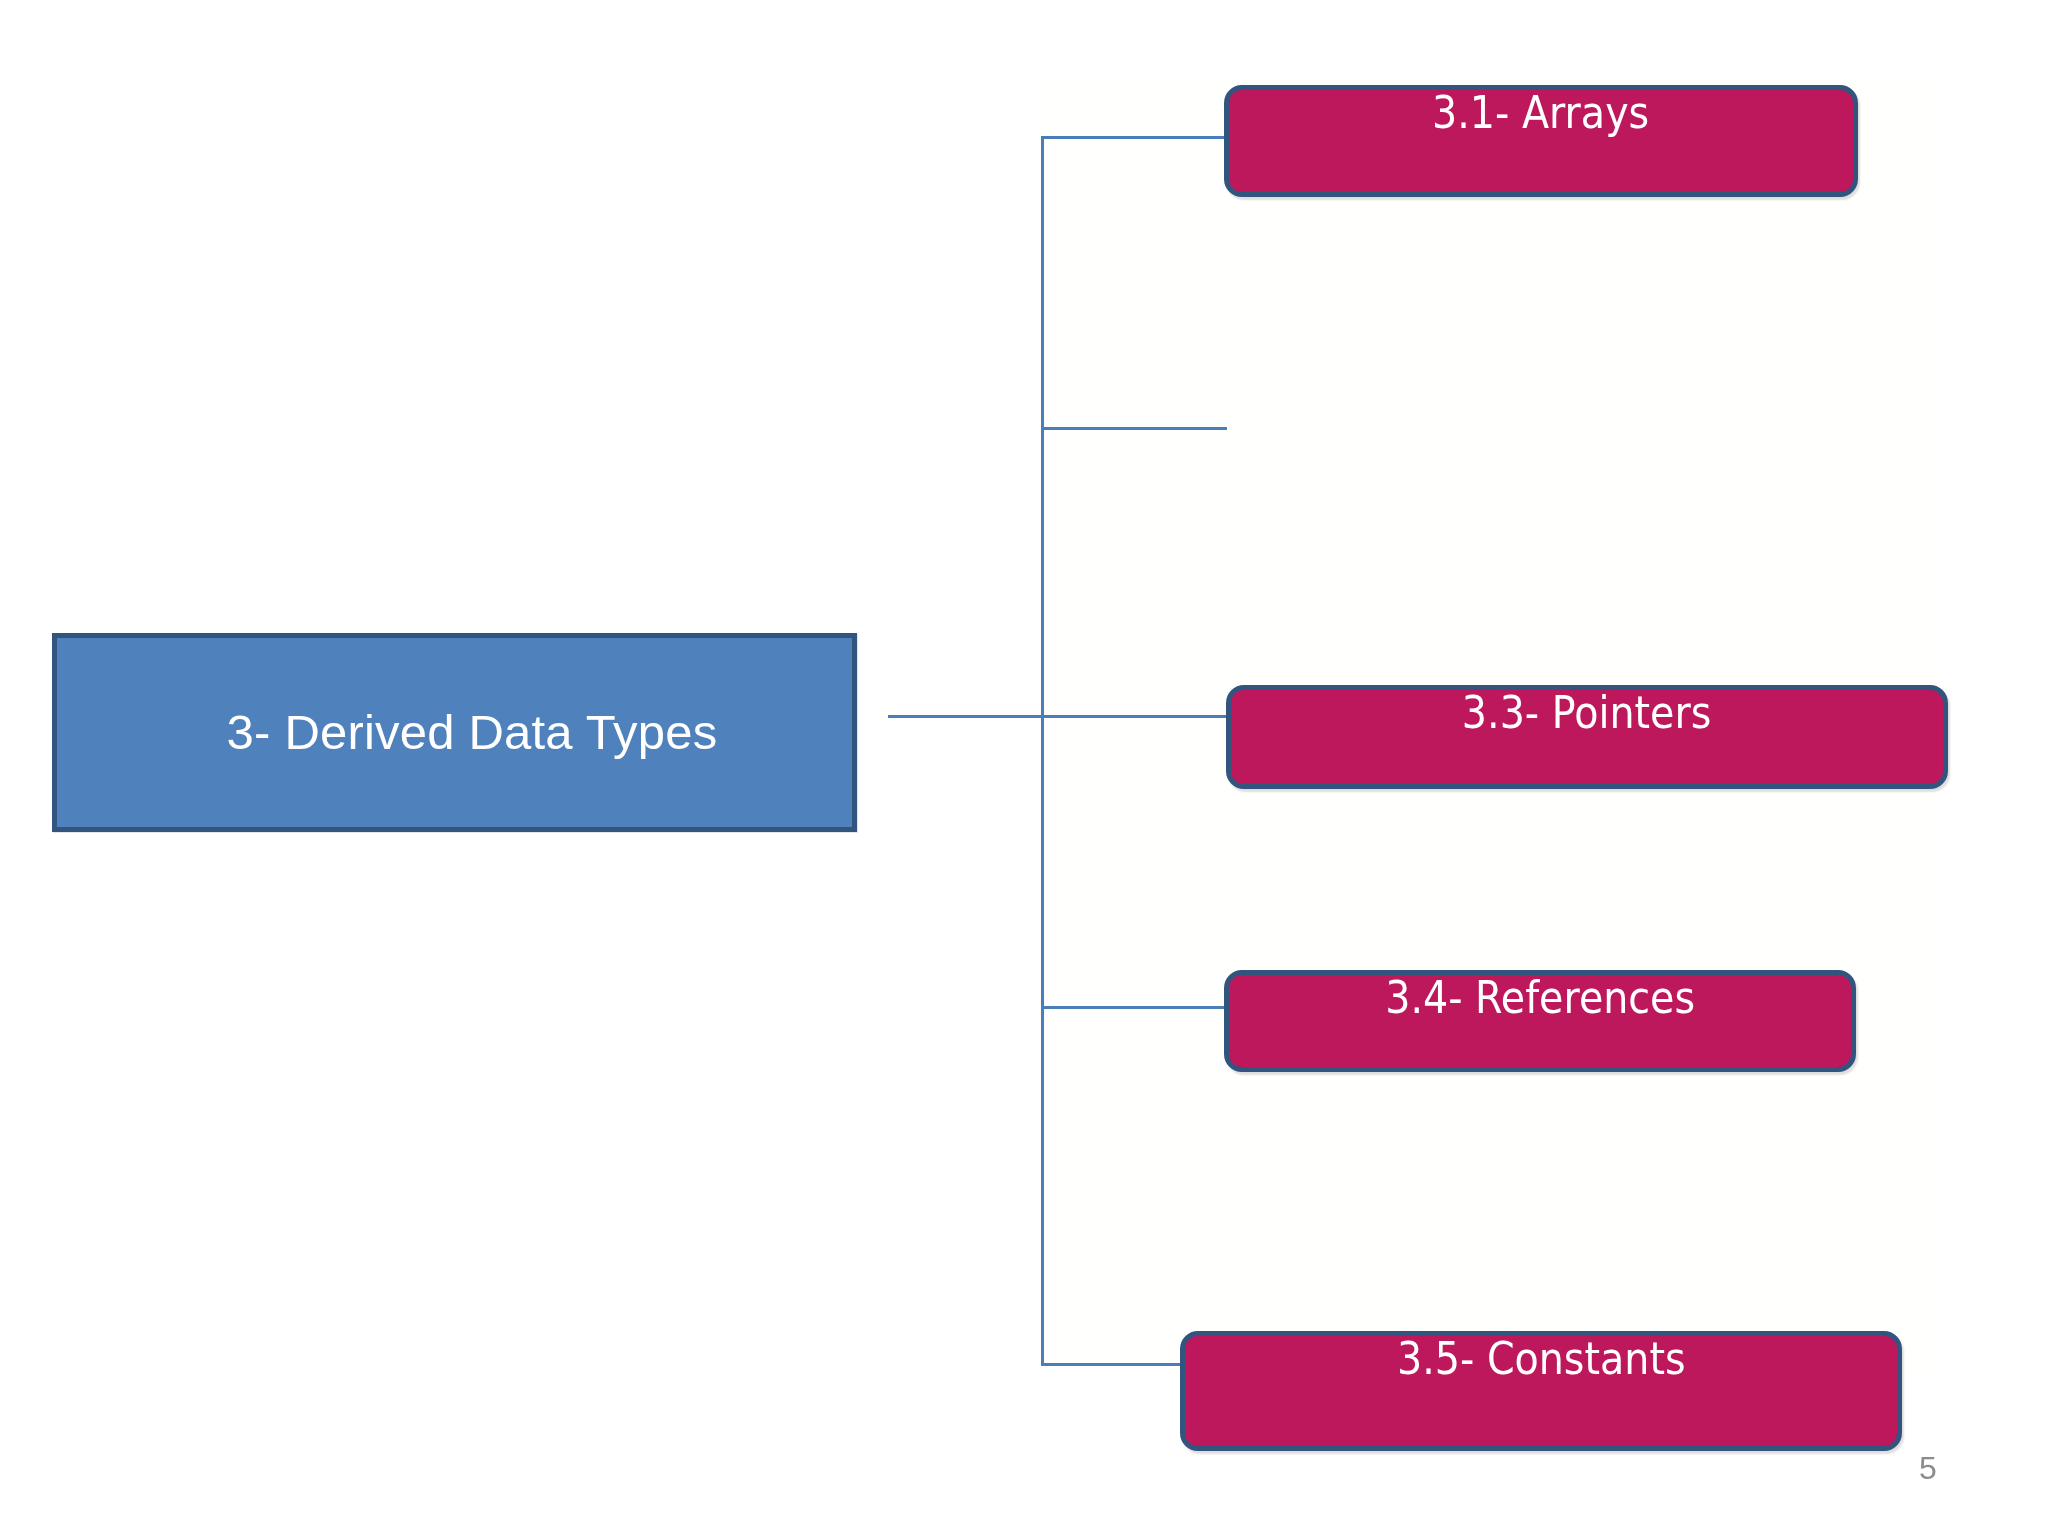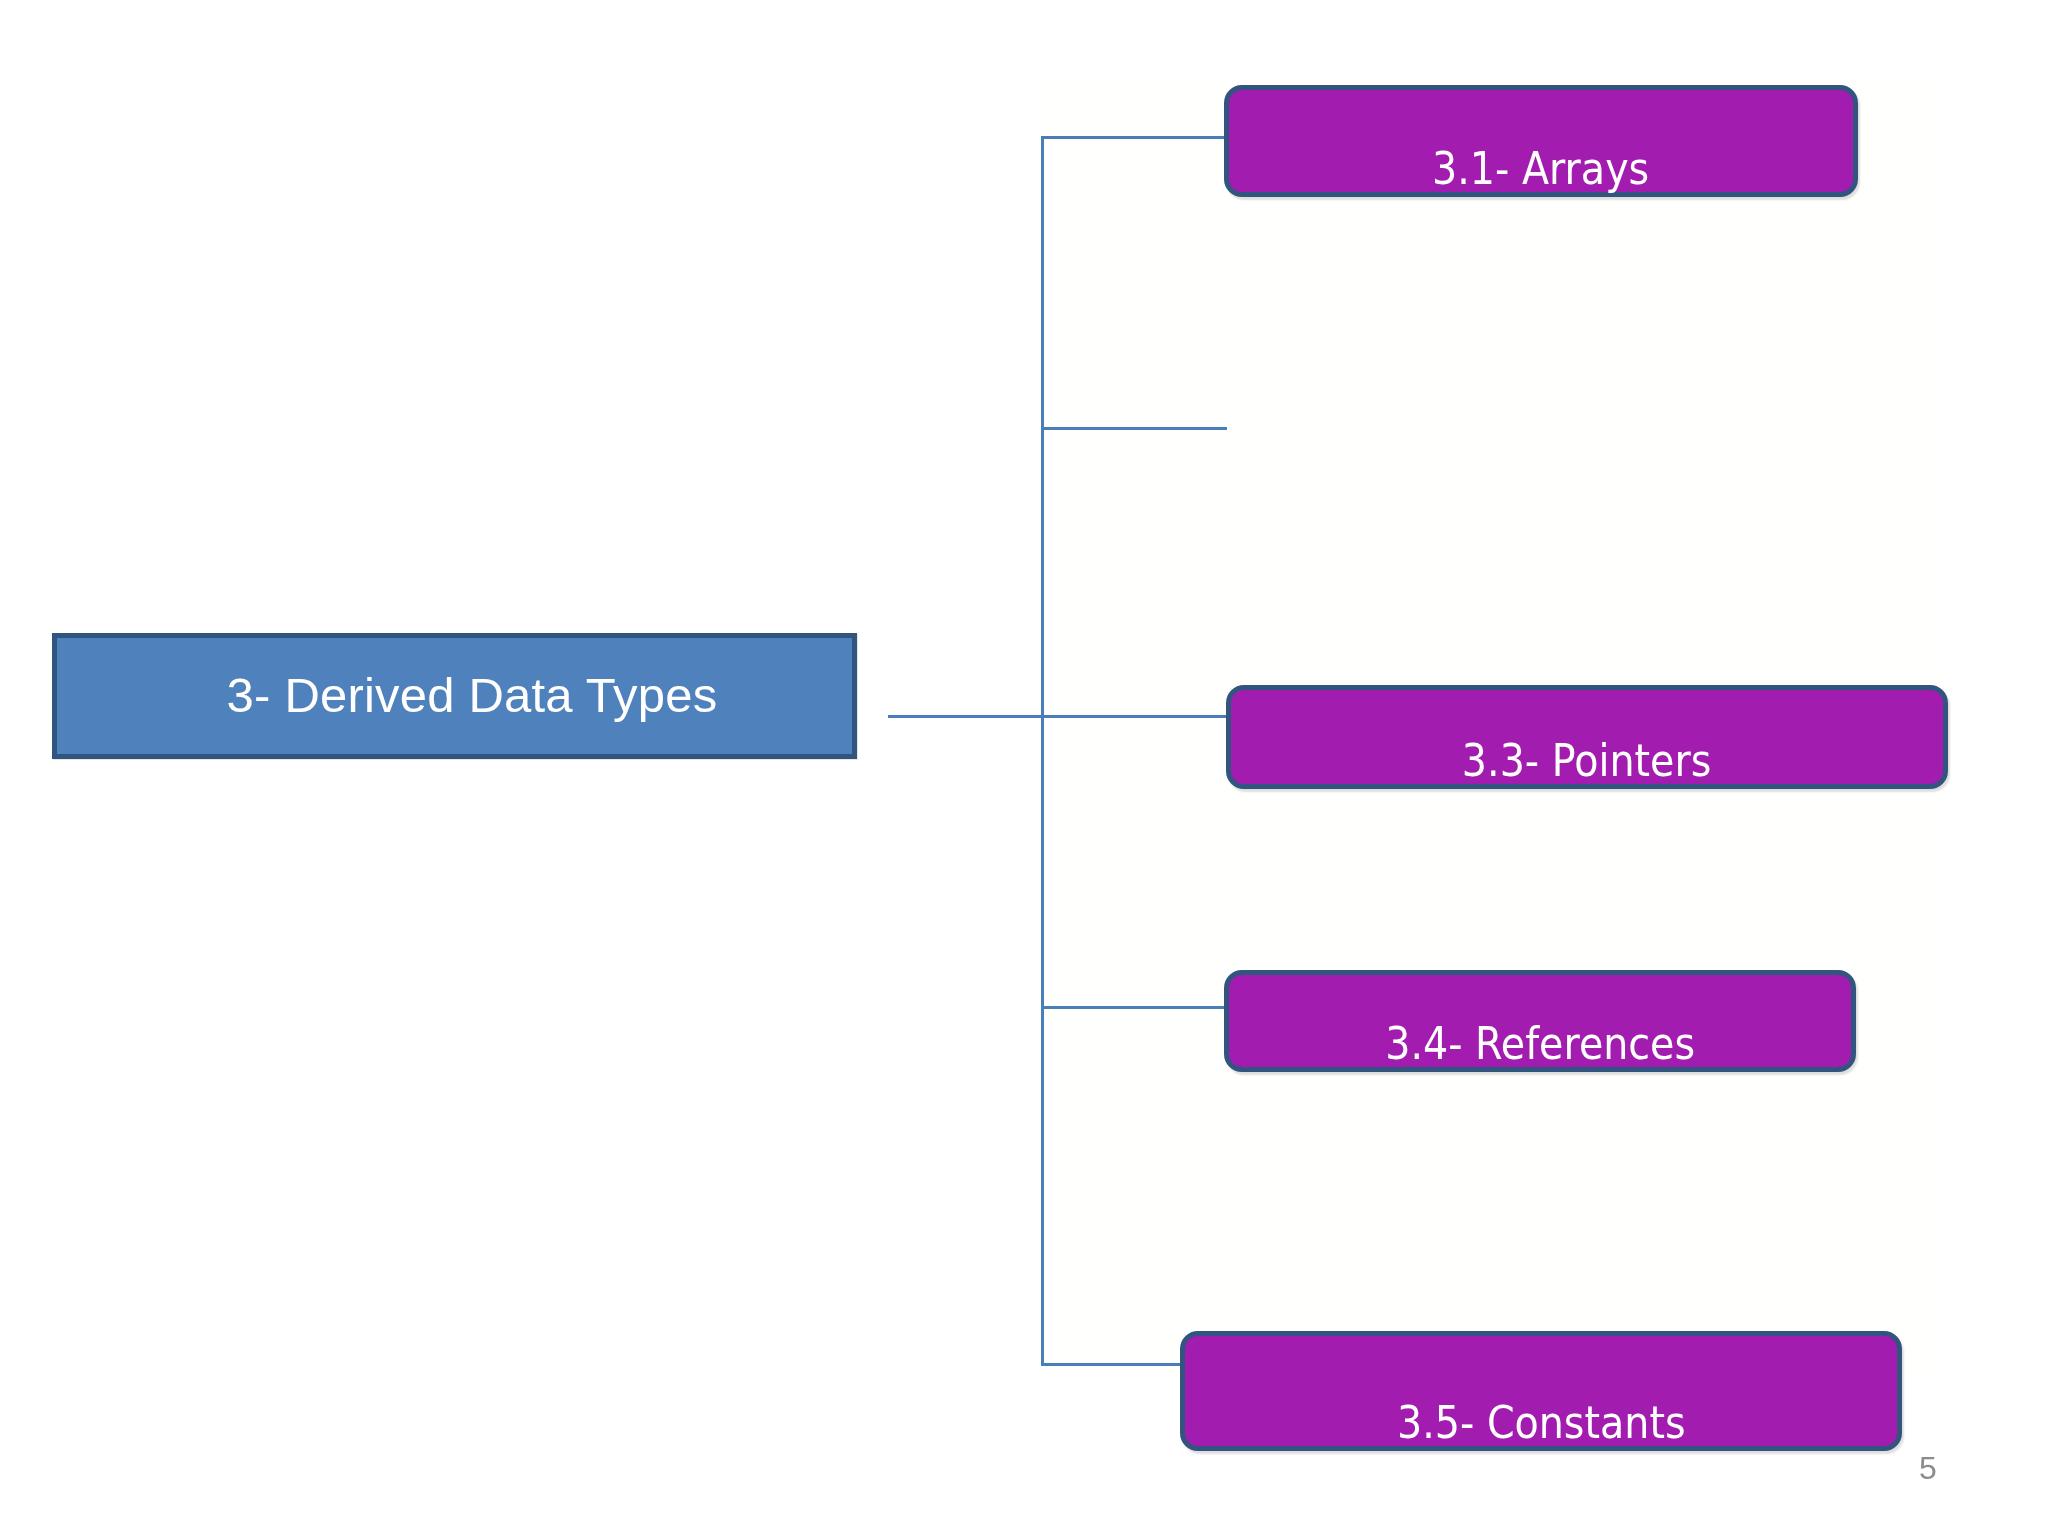--- a/index.html
+++ b/index.html
@@ -35,21 +35,21 @@
   }
   .conn-h { height: 3px; }
   .conn-v { width: 3px; }
 
   
   .node-root {
     position: absolute;
     left: 52px;
     top: 633px;
     width: 805px;
-    height: 126px;
+    height: 199px;
     box-sizing: border-box;
     background: #4F81BD;
     border: 5px solid #31557F;
     border-radius: 0;
     display: flex;
     align-items: center;
     justify-content: center;
     box-shadow: 1px 1px 0 rgba(0,0,0,0.10);
     padding-left: 35px;
   }
@@ -61,25 +61,25 @@
     letter-spacing: 0.2px;
     line-height: 1.1;
     text-align: center;
     white-space: nowrap;
   }
 
   
   .node-child {
     position: absolute;
     box-sizing: border-box;
-    background: #a21caf;
+    background: #be185d;
     border: 5px solid #31557F;
     border-radius: 18px;
     display: flex;
-    align-items: flex-end;
+    align-items: flex-start;
     justify-content: center;
     box-shadow: 2px 3px 2px rgba(0,0,0,0.13);
   }
   .node-child .node-label {
     color: #FFFFFF;
     font-family: "DejaVu Sans", sans-serif;
     font-size: 44px;
     font-weight: 400;
     line-height: 1.05;
     text-align: center;

